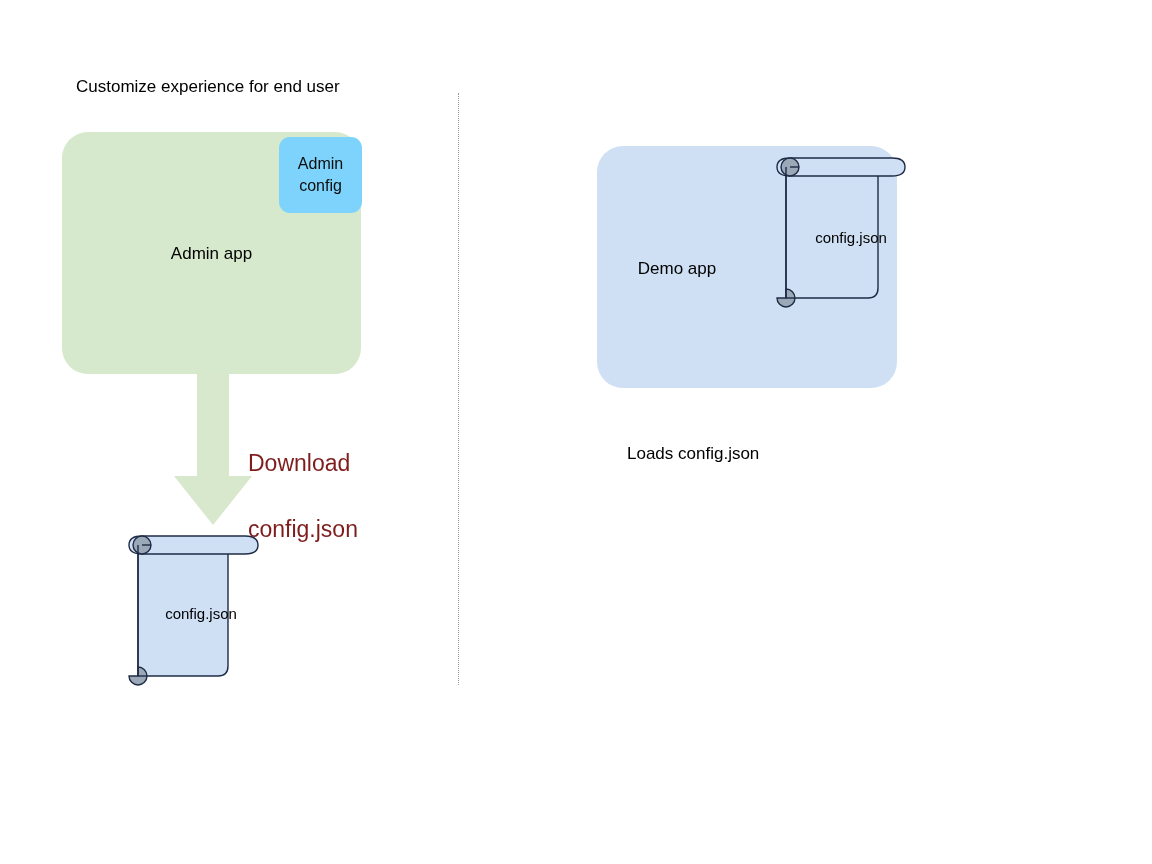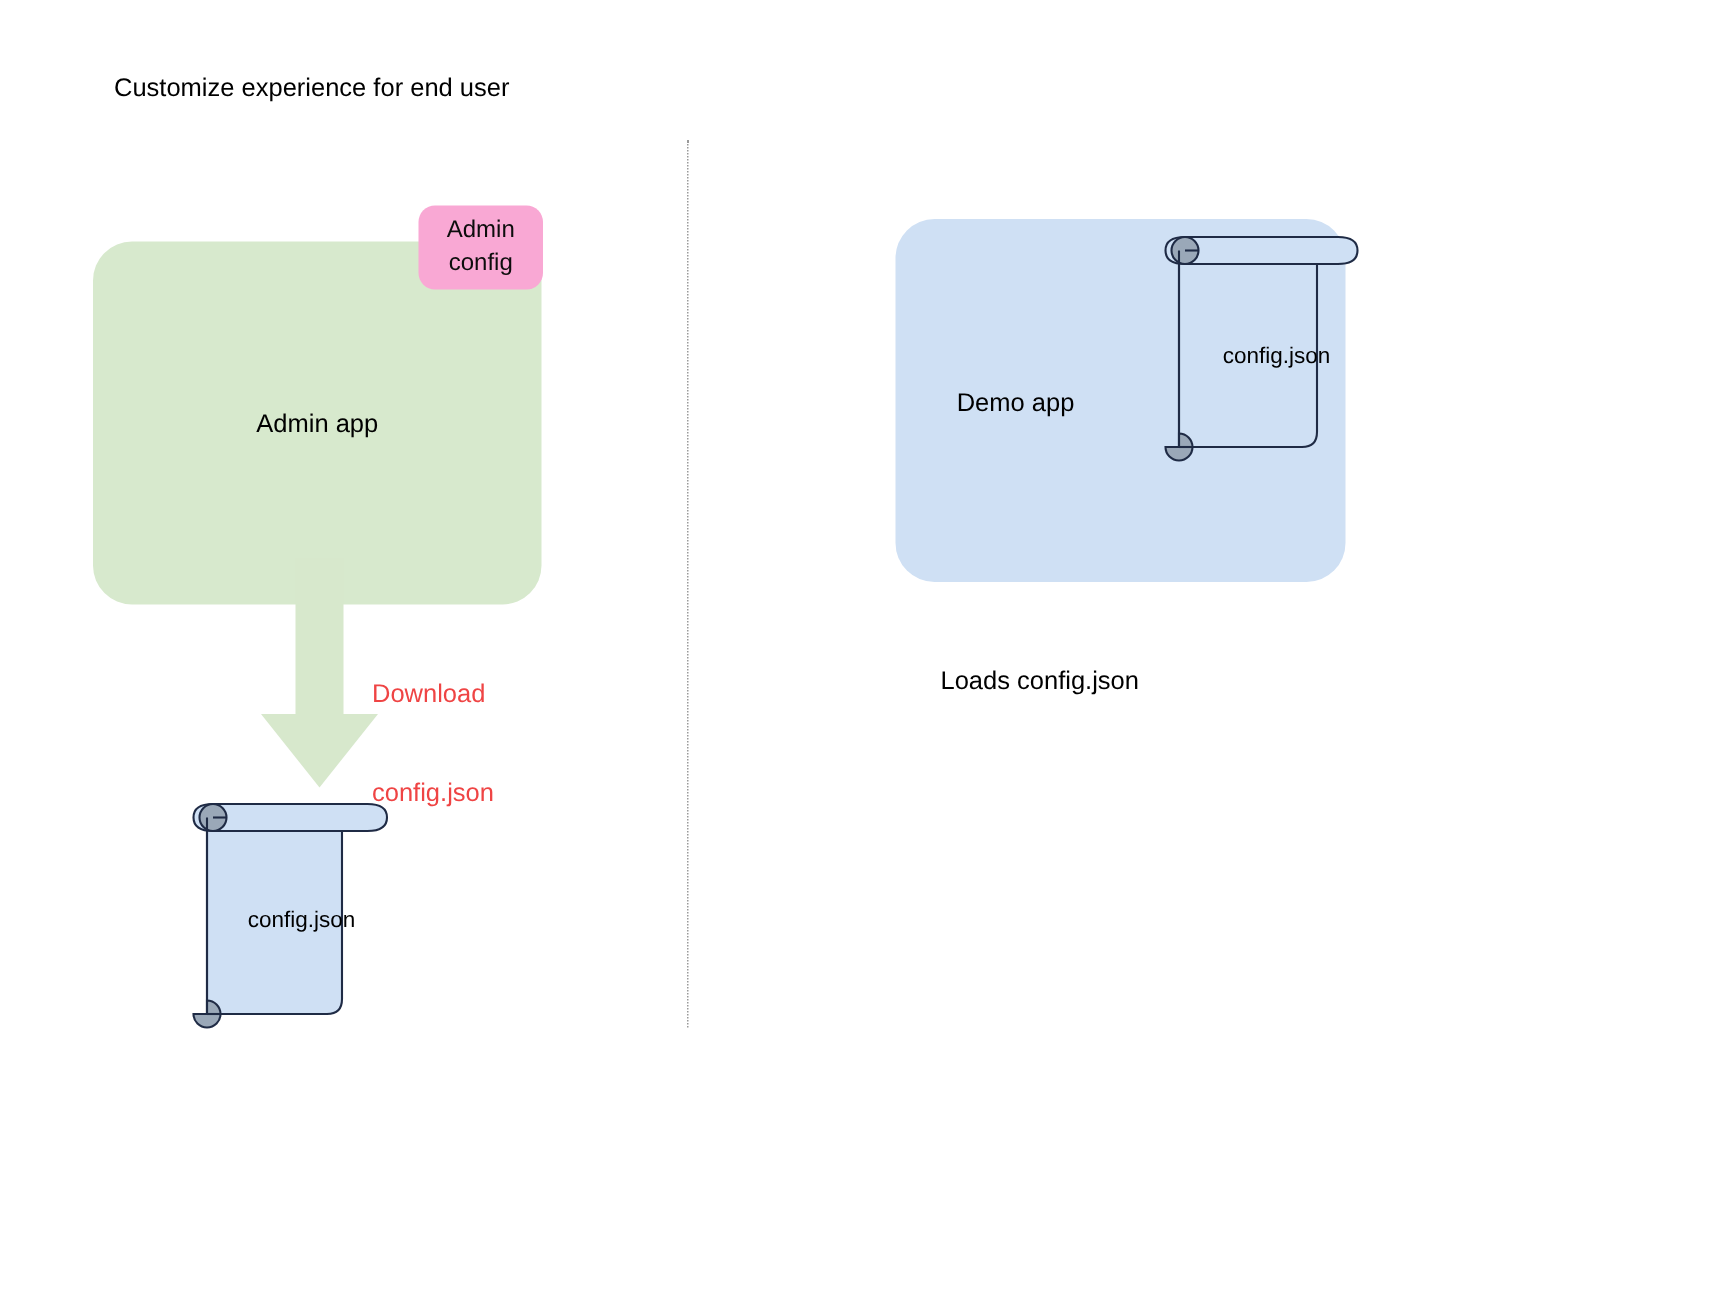--- a/index.html
+++ b/index.html
@@ -22,20 +22,21 @@
     inset: 0;
   }
 
   
   .col-title {
     position: absolute;
     font-size: 17px;
     line-height: 22px;
     color: #000;
     white-space: nowrap;
+    margin-top: 28px;
   }
   #title-left  { left: 76px;  top: 48px; }
   #title-right { left: 605px; top: 48px; }
 
   
   .divider {
     position: absolute;
     left: 458px;
     top: 93px;
     width: 0;
@@ -48,21 +49,20 @@
     position: absolute;
     border-radius: 26px;
     box-sizing: border-box;
   }
   #admin-app {
     left: 62px;
     top: 132px;
     width: 299px;
     height: 242px;
     background: #d7e9cd;
-    margin-top: 29px;
   }
   #demo-app {
     left: 597px;
     top: 146px;
     width: 300px;
     height: 242px;
     background: #cfe0f4;
     padding-left: 20px;
   }
   .app-label {
@@ -76,22 +76,22 @@
   }
   #admin-app .app-label { top: 111px; }
   #demo-app  .app-label { top: 112px; left: -140px; right: 0; }
 
   
   #admin-panel {
     position: absolute;
     left: 279px;
     top: 137px;
     width: 83px;
-    height: 56px;
-    background: #f9a8d4;
+    height: 76px;
+    background: #7dd3fc;
     border-radius: 11px;
     display: flex;
     align-items: center;
     justify-content: center;
   }
   #admin-panel .panel-label {
     font-size: 16px;
     line-height: 22px;
     text-align: center;
     color: #0d0d0d;
@@ -104,23 +104,23 @@
     top: 372px;
     width: 90px;
     height: 160px;
   }
 
   
   #arrow-label {
     position: absolute;
     left: 248px;
     top: 408px;
-    font-size: 17px;
-    line-height: 22px;
-    color: #ef4444;
+    font-size: 23px;
+    line-height: 22px;
+    color: #7f1d1d;
     white-space: pre;
   }
 
   
   .scroll-wrap { position: absolute; }
   #scroll-left  { left: 118px; top: 528px; width: 150px; height: 162px; }
   #scroll-right { left: 768px; top: 152px; width: 146px; height: 156px; }
 
   .scroll-wrap svg { display: block; overflow: visible; }
 

